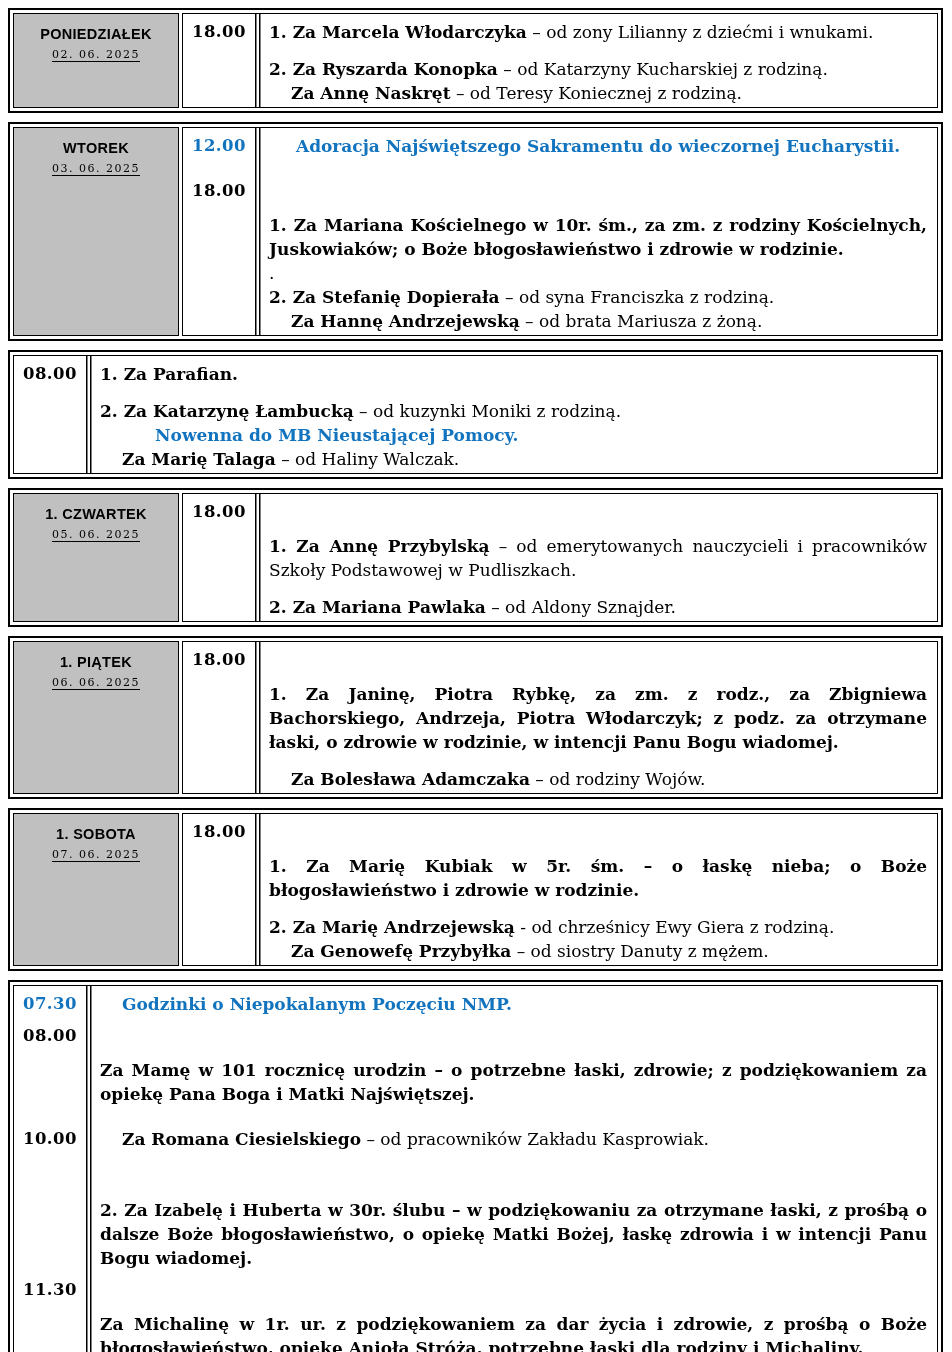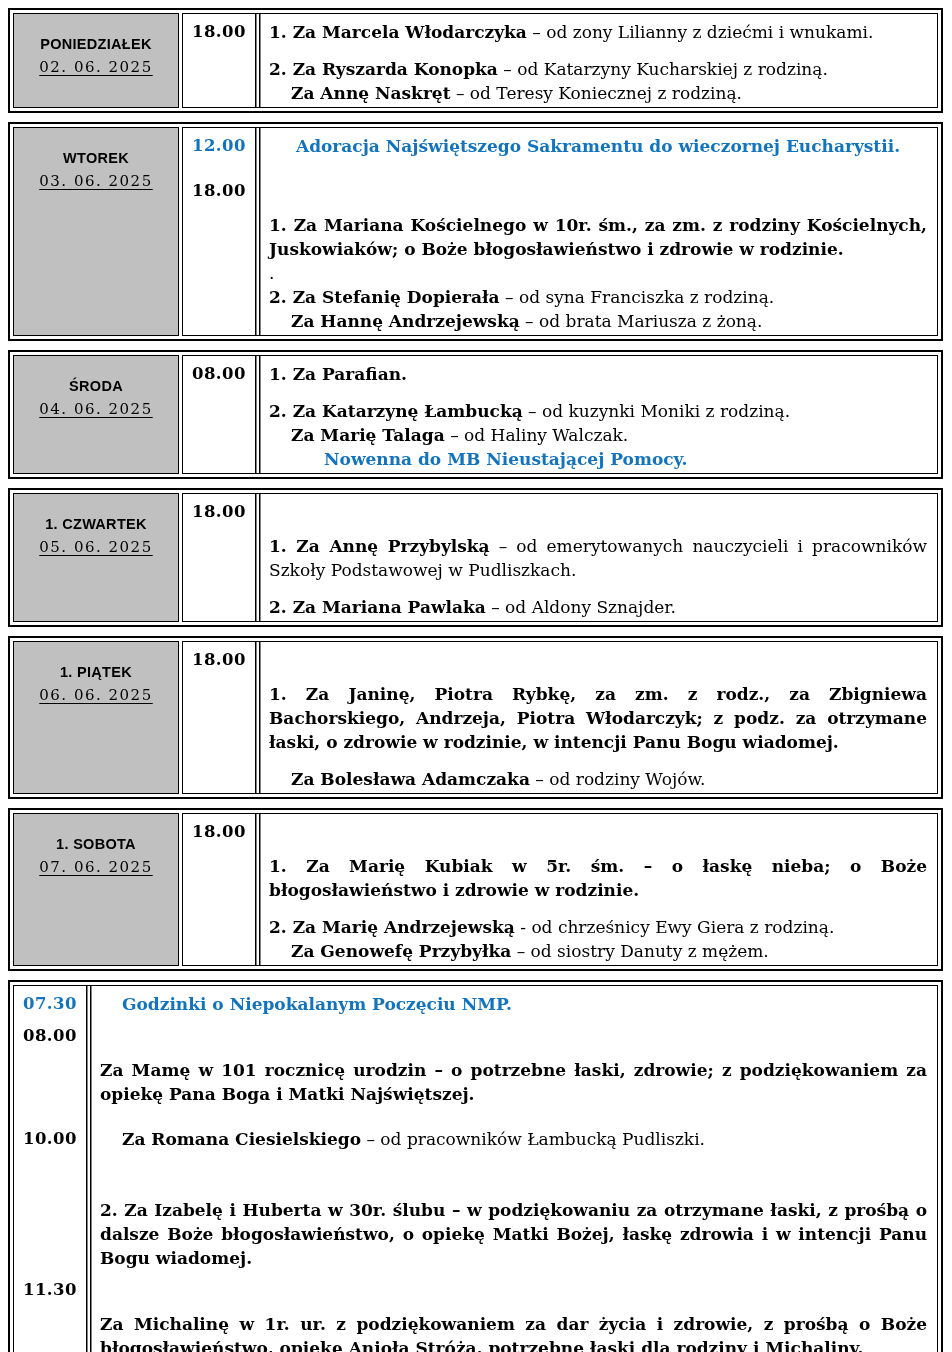--- a/index.html
+++ b/index.html
@@ -3,23 +3,23 @@
 <meta charset="utf-8">
 <style>
   :root{ --blue:#1273be; --daybg:#c0c0c0; --ink:#000000; }
   html,body{margin:0;padding:0;background:#ffffff;}
   body{width:952px;font-family:"DejaVu Serif",serif;color:var(--ink);}
   .page{padding:8px 9px 20px 8px;box-sizing:border-box;}
 
   
   .row{display:flex;border:2px solid var(--ink);margin-bottom:9px;padding:3px;align-items:stretch;background:#ffffff;}
   .day-cell{flex:0 0 166px;width:166px;border:1px solid var(--ink);background:var(--daybg);
-            text-align:center;padding-top:22px;margin-right:3px;box-sizing:border-box;}
+            text-align:center;padding-top:12px;margin-right:3px;box-sizing:border-box;}
   .day-name{font-family:"Liberation Sans",sans-serif;font-weight:bold;font-size:14.5px;letter-spacing:.3px;}
-  .day-date{font-size:15px;margin-top:6px;letter-spacing:1.5px;text-decoration:underline;text-underline-offset:3px;}
+  .day-date{font-size:11px;margin-top:6px;letter-spacing:1.5px;text-decoration:underline;text-underline-offset:3px;}
   .day-note{font-weight:bold;font-size:15.5px;margin-top:46px;}
 
   .bodygrid{flex:1;border:1px solid var(--ink);display:grid;grid-template-columns:72px 1fr;
             align-content:start;box-sizing:border-box;
             background-image:linear-gradient(var(--ink),var(--ink)),linear-gradient(var(--ink),var(--ink));
             background-size:1.5px 100%,1.5px 100%;background-position:72px 0,75.5px 0;background-repeat:no-repeat;}
   .tc{padding-top:6px;text-align:center;}
   .time{font-weight:bold;font-size:16.5px;line-height:24px;letter-spacing:.5px;}
   .time.blue{color:var(--blue);}
   .cc{padding:6px 10px 2px 14px;font-size:17px;line-height:24px;}
@@ -77,34 +77,30 @@
           </div>
           <div class="cc">
             <p class="line b j">1. Za Mariana Kościelnego w 10r. śm., za zm. z rodziny Kościelnych, Juskowiaków; o Boże błogosławieństwo i zdrowie w rodzinie.</p>
             <p class="line">.</p>
             <p class="line"><span class="b">2. Za Stefanię Dopierała</span><span> – od syna Franciszka z rodziną.</span></p>
             <p class="line ind1"><span class="b">Za Hannę Andrzejewską</span><span> – od brata Mariusza z żoną.</span></p>
           </div>
         </div>
       </div>
       <div class="row">
-        <div class="day-cell">
-          <div class="day-name">ŚRODA</div>
-          <div class="day-date">04. 06. 2025</div>
-        </div>
         <div class="bodygrid">
           <div class="tc">
             <div class="time">08.00</div>
           </div>
           <div class="cc">
             <p class="line b">1. Za Parafian.</p>
             <p class="line blank">&nbsp;</p>
             <p class="line"><span class="b">2. Za Katarzynę Łambucką</span><span> – od kuzynki Moniki z rodziną.</span></p>
+            <p class="line link ind2">Nowenna do MB Nieustającej Pomocy.</p>
             <p class="line ind1"><span class="b">Za Marię Talaga</span><span> – od Haliny Walczak.</span></p>
-            <p class="line link ind2">Nowenna do MB Nieustającej Pomocy.</p>
           </div>
         </div>
       </div>
       <div class="row">
         <div class="day-cell">
           <div class="day-name">1. CZWARTEK</div>
           <div class="day-date">05. 06. 2025</div>
         </div>
         <div class="bodygrid">
           <div class="tc">
@@ -162,21 +158,21 @@
             <div class="time">08.00</div>
           </div>
           <div class="cc">
             <p class="line b j">Za Mamę w 101 rocznicę urodzin – o potrzebne łaski, zdrowie; z podziękowaniem za opiekę Pana Boga i Matki Najświętszej.</p>
             <p class="line blank">&nbsp;</p>
           </div>
           <div class="tc">
             <div class="time">10.00</div>
           </div>
           <div class="cc">
-            <p class="line ind1"><span class="b">Za Romana Ciesielskiego</span><span> – od pracowników Łambucką Pudliszki.</span></p>
+            <p class="line ind1"><span class="b">Za Romana Ciesielskiego</span><span> – od pracowników Zakładu Kasprowiak.</span></p>
             <p class="line blank">&nbsp;</p>
             <p class="line b j">2. Za Izabelę i Huberta w 30r. ślubu – w podziękowaniu za otrzymane łaski, z prośbą o dalsze Boże błogosławieństwo, o opiekę Matki Bożej, łaskę zdrowia i w intencji Panu Bogu wiadomej.</p>
           </div>
           <div class="tc">
             <div class="time">11.30</div>
           </div>
           <div class="cc">
             <p class="line b j">Za Michalinę w 1r. ur. z podziękowaniem za dar życia i zdrowie, z prośbą o Boże błogosławieństwo, opiekę Anioła Stróża, potrzebne łaski dla rodziny i Michaliny.</p>
           </div>
         </div>

